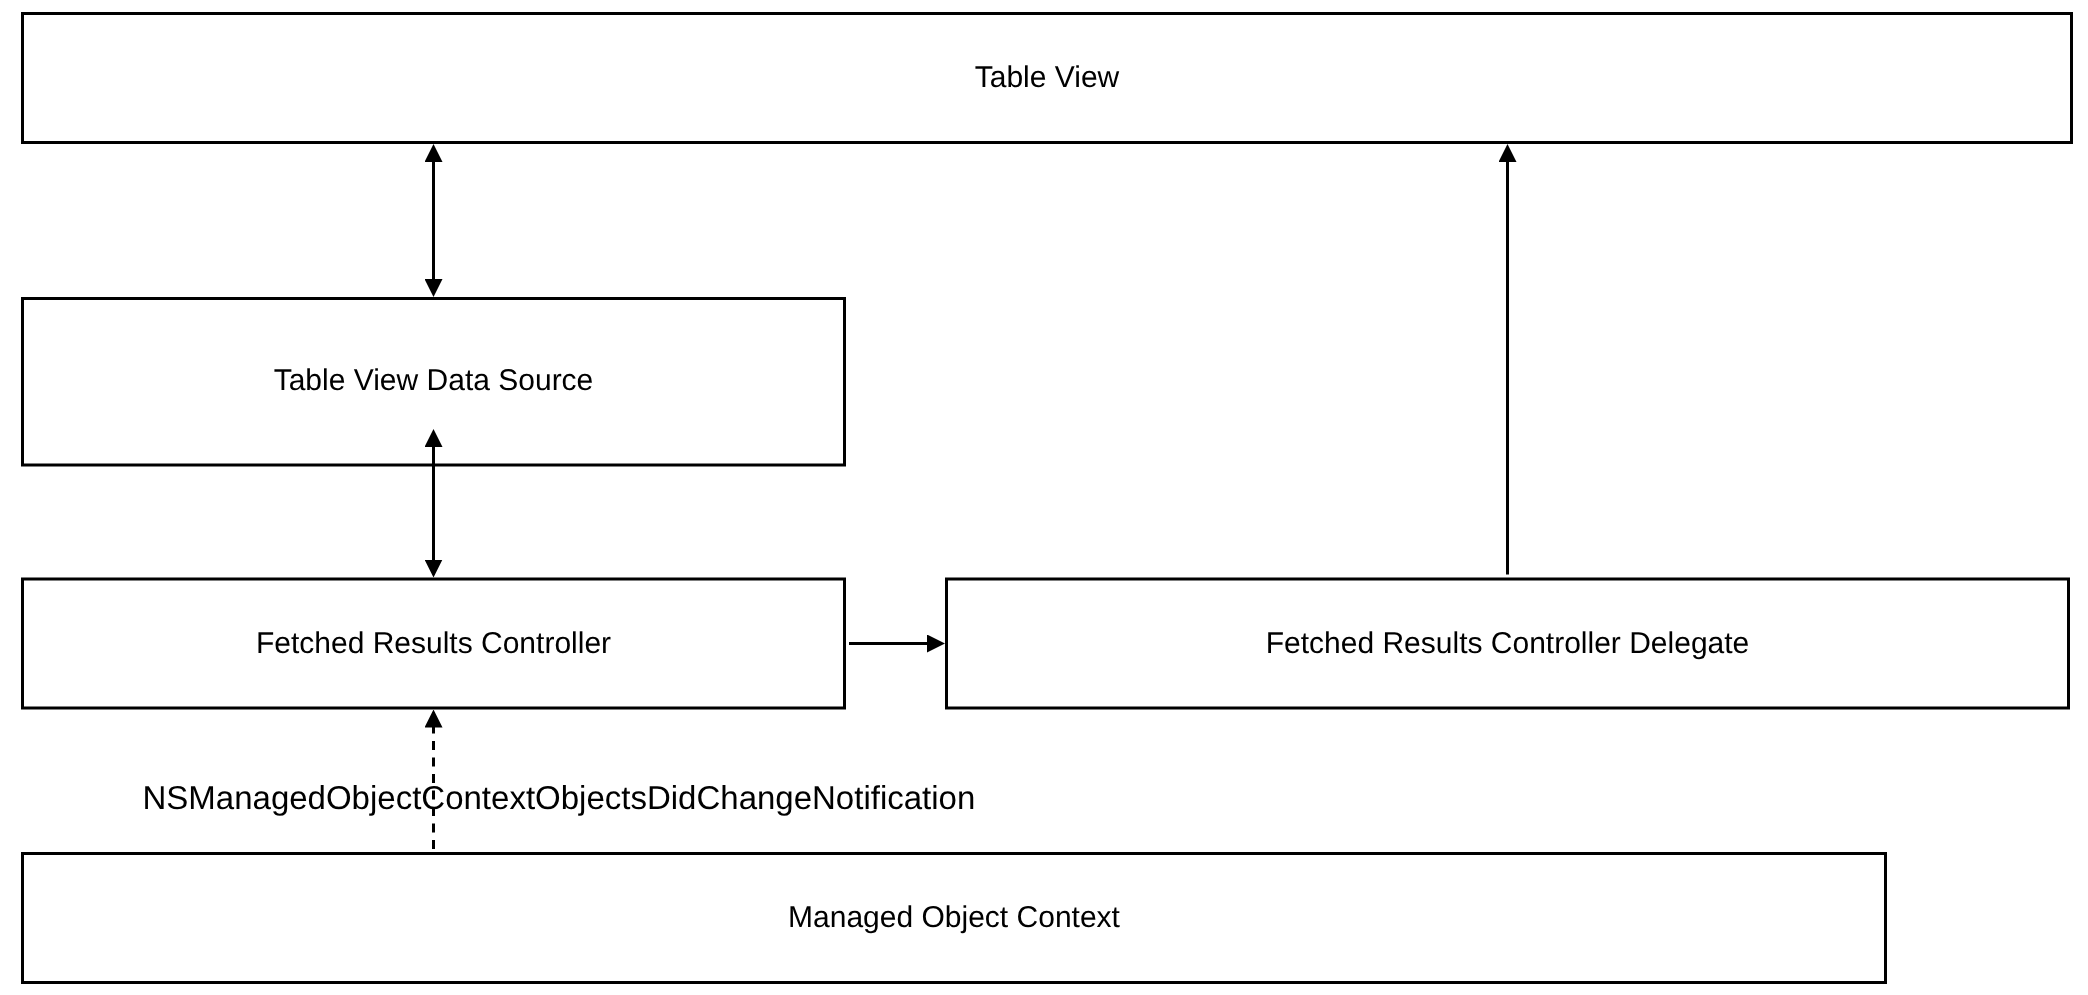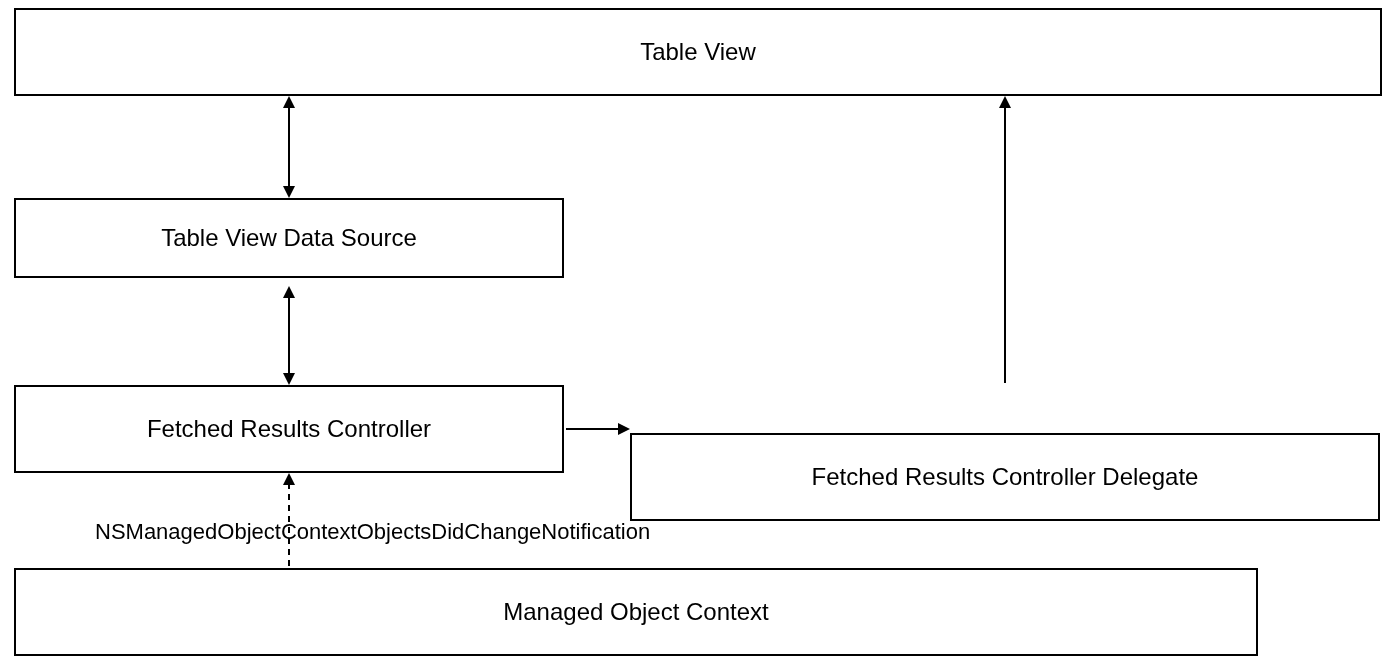--- a/index.html
+++ b/index.html
@@ -16,28 +16,28 @@
       top: 0;
       width: 1392px;
       height: 663px;
     }
     .box {
       position: absolute;
       border: 2px solid #000;
       display: flex;
       align-items: center;
       justify-content: center;
-      font-size: 24px;
+      font-size: 20px;
       font-weight: 400;
       background: #fff;
     }
     .box-tableview { left: 14px; top: 8px; width: 1368px; height: 88px; }
-    .box-datasource { left: 14px; top: 198px; width: 550px; height: 80px; }
+    .box-datasource { left: 14px; top: 198px; width: 550px; height: 113px; }
     .box-frc { left: 14px; top: 385px; width: 550px; height: 88px; }
-    .box-frcdelegate { left: 630px; top: 385px; width: 750px; height: 88px; margin-top: 48px; }
+    .box-frcdelegate { left: 630px; top: 385px; width: 750px; height: 88px; }
     .box-moc { left: 14px; top: 568px; width: 1244px; height: 88px; }
     .notification-label {
       position: absolute;
       left: 95px;
       top: 519px;
       font-size: 22px;
       font-weight: 400;
     }
     svg.connectors {
       position: absolute;

